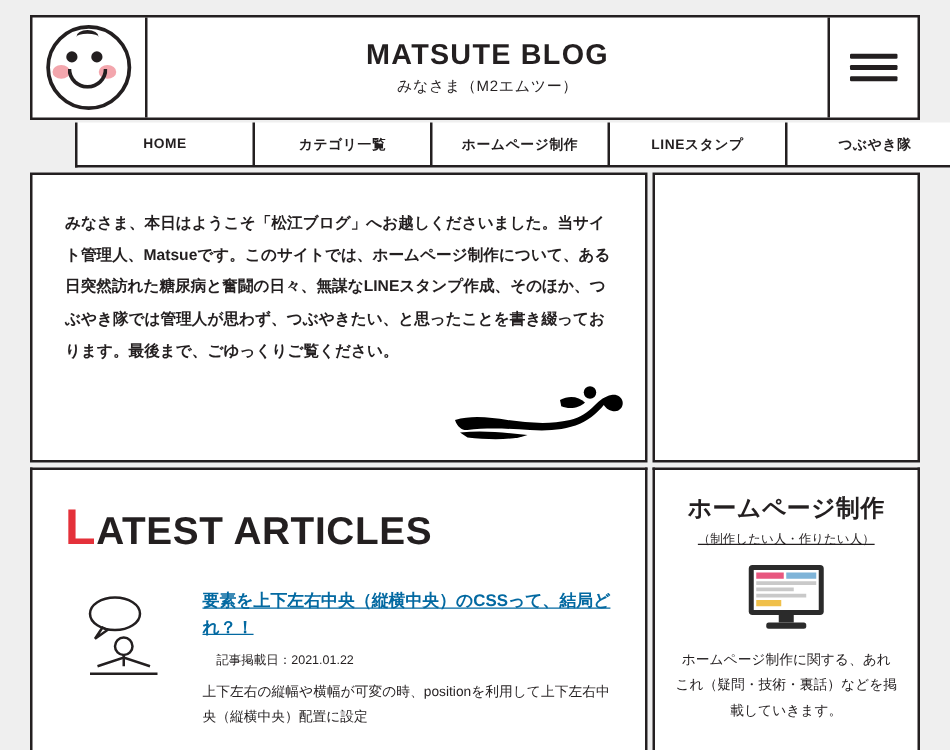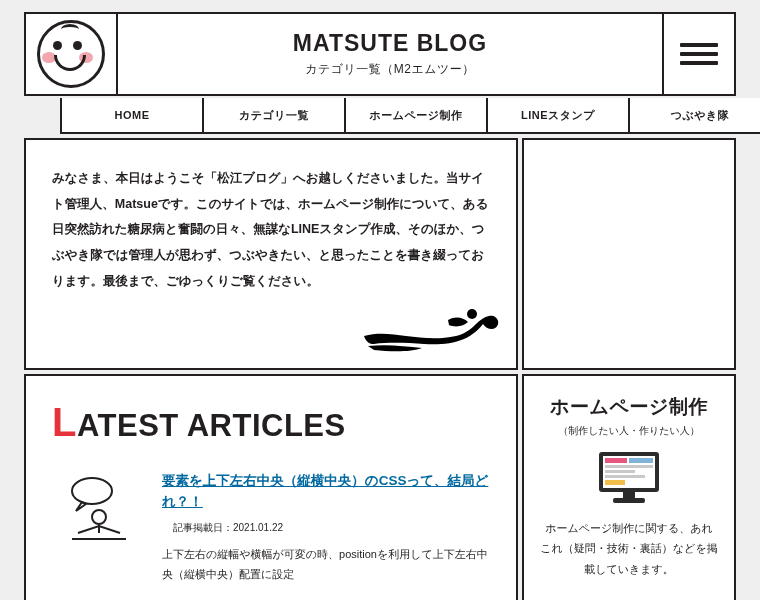--- a/index.html
+++ b/index.html
@@ -260,20 +260,21 @@
   }
   .side-title {
     font-size: 19px;
     font-weight: bold;
     margin: 0 0 4px 0;
     letter-spacing: 0.5px;
   }
   .side-sub {
     font-size: 10px;
     margin: 0 0 12px 0;
+    text-decoration: underline;
   }
   .monitor {
     width: 66px;
     height: 56px;
     margin: 0 auto 12px auto;
     position: relative;
   }
   .side-text {
     font-size: 11px;
     line-height: 1.85;
@@ -292,21 +293,21 @@
         <div class="hair"></div>
         <div class="eye l"></div>
         <div class="eye r"></div>
         <div class="cheek l"></div>
         <div class="cheek r"></div>
         <div class="mouth"></div>
       </div>
     </div>
     <div class="title-box">
       <h1 class="site-title">MATSUTE BLOG</h1>
-      <p class="site-sub">カテゴリ一覧（M2エムツー）</p>
+      <p class="site-sub">みなさま（M2エムツー）</p>
     </div>
     <div class="burger-box">
       <div class="burger">
         <span></span>
           <span></span>
           <span></span>
       </div>
     </div>
   </div>
 

